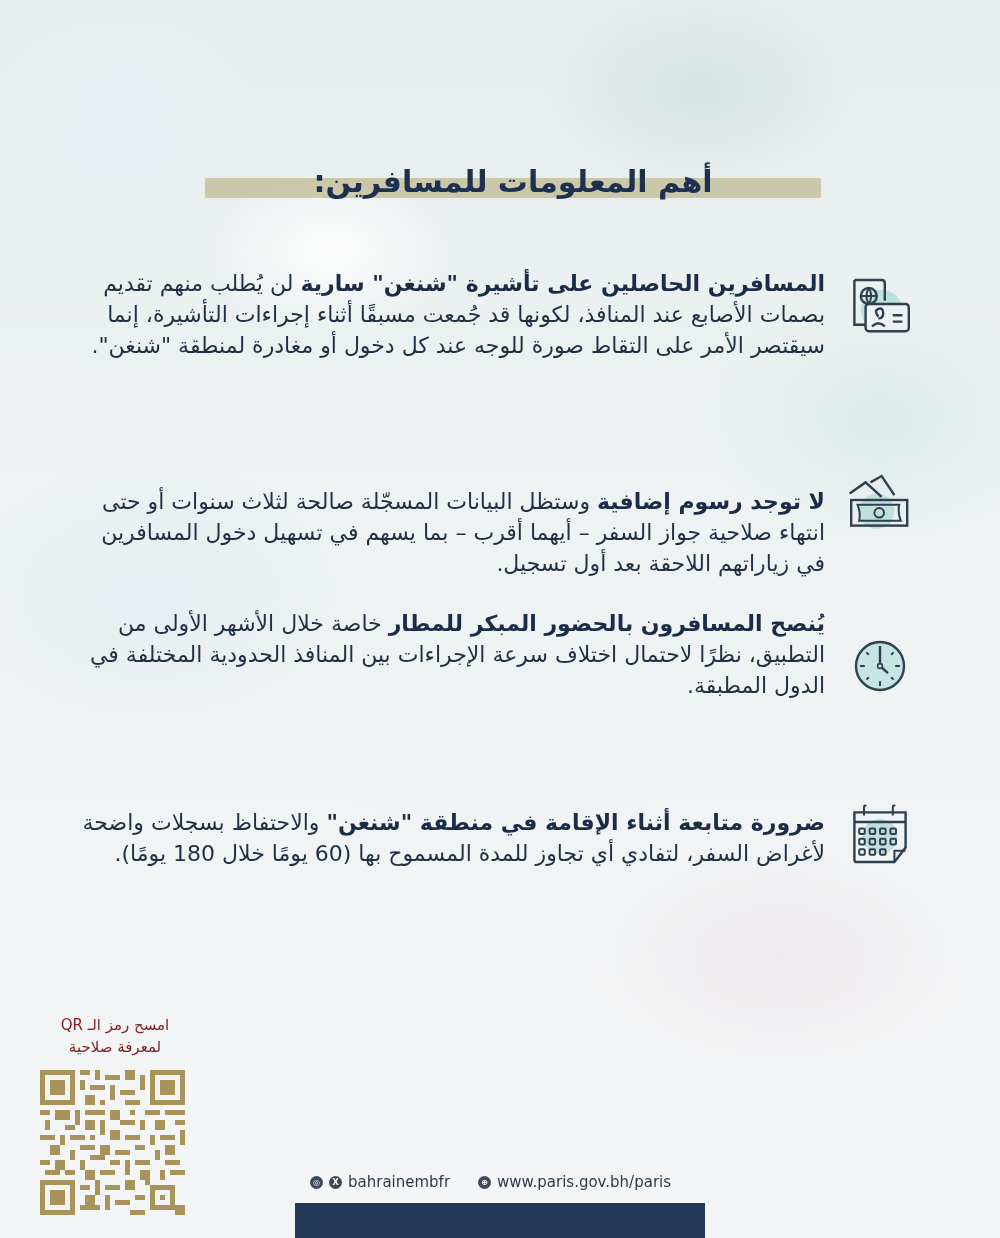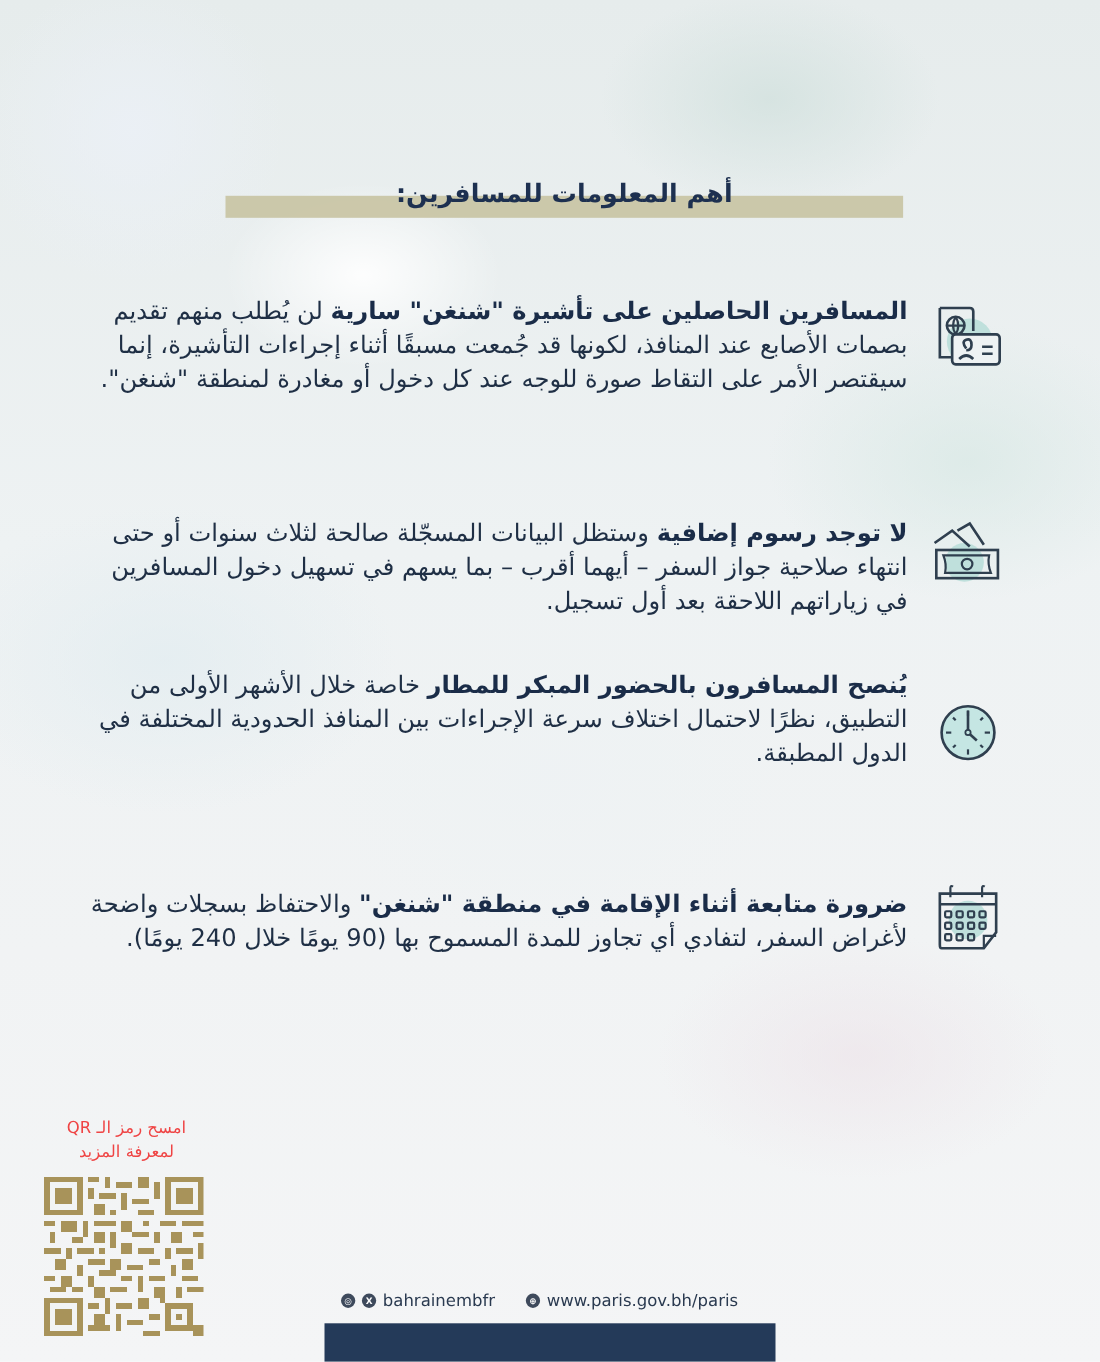--- a/index.html
+++ b/index.html
@@ -16,33 +16,33 @@
       radial-gradient(ellipse 300px 220px at 500px 700px, rgba(238,242,244,0.9), rgba(238,242,244,0) 70%),
       linear-gradient(180deg, #e6ecec 0%, #eef2f3 40%, #f1f3f4 70%, #f4f5f6 100%);
     color: #1e3350;
   }
   .title-band {
     position: absolute; left: 205px; top: 178px; width: 616px; height: 20px;
     background: #c8c3a2; opacity: 0.9;
   }
   .title {
     position: absolute; left: 205px; top: 164px; width: 616px; text-align: center;
-    font-size: 23px; font-weight: bold; color: #1d3050; direction: rtl;
+    font-size: 30px; font-weight: bold; color: #1d3050; direction: rtl;
     font-family: "DejaVu Sans", sans-serif;
   }
   .item {
     position: absolute; left: 80px; width: 745px; direction: rtl; text-align: right;
     font-size: 22px; line-height: 31px; color: #1f2f45;
     font-family: "DejaVu Sans", sans-serif;
   }
   .item b { font-weight: bold; color: #1a2c48; }
   .icon { position: absolute; left: 840px; width: 80px; height: 80px; }
   .qr-label {
     position: absolute; left: 30px; top: 1014px; width: 170px; direction: rtl; text-align: center;
-    font-size: 15px; line-height: 22px; color: #ef4444;
+    font-size: 15px; line-height: 22px; color: #7f1d1d;
   }
   .qr { position: absolute; left: 40px; top: 1070px; width: 145px; height: 145px; }
   .footer {
     position: absolute; left: 310px; top: 1173px; width: 400px; display: flex; align-items: center; gap: 6px;
     font-size: 15px; color: #2a3a50; font-family: "DejaVu Sans", sans-serif;
   }
   .footer .sm-icon {
     width: 13px; height: 13px; border-radius: 50%; background: #3e4a5c; display: inline-flex;
     align-items: center; justify-content: center; color: #fff; font-size: 8px; font-weight: bold;
   }
@@ -67,21 +67,21 @@
     <path d="M18 10 V66 H32" fill="none" stroke="#2f3f4f" stroke-width="3"></path>
     <circle cx="36" cy="30" r="10" fill="none" stroke="#2f3f4f" stroke-width="3"></circle>
     <path d="M26 30 H46 M36 20 Q30 30 36 40 M36 20 Q42 30 36 40" fill="none" stroke="#2f3f4f" stroke-width="2.5"></path>
     <rect x="32" y="40" width="54" height="34" rx="4" fill="#eef2f3" stroke="#2f3f4f" stroke-width="3"></rect>
     <path d="M48 56 Q42 48 48 46 Q54 44 54 52 Q54 58 48 58" fill="none" stroke="#2f3f4f" stroke-width="3"></path>
     <path d="M40 68 Q48 60 56 68" fill="none" stroke="#2f3f4f" stroke-width="3"></path>
     <path d="M66 54 H78 M66 62 H78" stroke="#2f3f4f" stroke-width="3"></path>
   </svg>
 </div>
 
-<div class="item" style="top:470px">
+<div class="item" style="top:486px">
   <b>لا توجد رسوم إضافية</b><span> وستظل البيانات المسجّلة صالحة لثلاث سنوات أو حتى انتهاء صلاحية جواز السفر – أيهما أقرب – بما يسهم في تسهيل دخول المسافرين في زياراتهم اللاحقة بعد أول تسجيل.</span>
 </div>
 <div class="icon" style="top:468px">
   <svg width="80" height="80" viewBox="0 0 100 100">
     <circle cx="46" cy="54" r="22" fill="#bfe0dc"></circle>
     <path d="M12 32 L32 18 L52 36" fill="none" stroke="#2f3f4f" stroke-width="3"></path>
     <path d="M38 18 L52 10 L68 34" fill="none" stroke="#2f3f4f" stroke-width="3"></path>
     <rect x="14" y="40" width="70" height="32" fill="none" stroke="#2f3f4f" stroke-width="3"></rect>
     <path d="M24 46 H74 Q72 56 76 66 H24 Q26 56 22 46 Z" fill="none" stroke="#2f3f4f" stroke-width="2.5"></path>
     <circle cx="49" cy="56" r="6" fill="none" stroke="#2f3f4f" stroke-width="2.5"></circle>
@@ -104,21 +104,21 @@
       <line x1="33" y1="62" x2="36" y2="59"></line>
         <line x1="67" y1="62" x2="64" y2="59"></line>
     </g>
     <line x1="50" y1="45" x2="50" y2="20" stroke="#2f3f4f" stroke-width="3"></line>
     <line x1="50" y1="45" x2="60" y2="54" stroke="#2f3f4f" stroke-width="3"></line>
     <circle cx="50" cy="45" r="3" fill="#c5e6e3" stroke="#2f3f4f" stroke-width="2"></circle>
   </svg>
 </div>
 
 <div class="item" style="top:807px">
-  <b>ضرورة متابعة أثناء الإقامة في منطقة "شنغن"</b><span> والاحتفاظ بسجلات واضحة لأغراض السفر، لتفادي أي تجاوز للمدة المسموح بها (90 يومًا خلال 240 يومًا).</span>
+  <b>ضرورة متابعة أثناء الإقامة في منطقة "شنغن"</b><span> والاحتفاظ بسجلات واضحة لأغراض السفر، لتفادي أي تجاوز للمدة المسموح بها (60 يومًا خلال 180 يومًا).</span>
 </div>
 <div class="icon" style="top:798px">
   <svg width="80" height="80" viewBox="0 0 100 100">
     <circle cx="50" cy="48" r="22" fill="#bfe0dc"></circle>
     <path d="M18 76 V18 H82 V62 L68 80 H20 Q18 80 18 76 Z" fill="none" stroke="#2f3f4f" stroke-width="3"></path>
     <line x1="18" y1="30" x2="82" y2="30" stroke="#2f3f4f" stroke-width="3"></line>
     <path d="M30 22 V12 Q30 8 33 10" fill="none" stroke="#2f3f4f" stroke-width="2.5"></path>
     <path d="M66 22 V12 Q66 8 69 10" fill="none" stroke="#2f3f4f" stroke-width="2.5"></path>
     <path d="M68 80 V66 H82" fill="none" stroke="#2f3f4f" stroke-width="2.5"></path>
     <g fill="none" stroke="#2f3f4f" stroke-width="2.5">
@@ -132,21 +132,21 @@
         <rect x="63" y="51" width="7" height="7" rx="1.5"></rect>
       <rect x="24" y="64" width="7" height="7" rx="1.5"></rect>
         <rect x="37" y="64" width="7" height="7" rx="1.5"></rect>
         <rect x="50" y="64" width="7" height="7" rx="1.5"></rect>
     </g>
   </svg>
 </div>
 
 <div class="qr-label">
   <div style="direction:rtl">امسح رمز الـ QR</div>
-  <div>لمعرفة المزيد</div>
+  <div>لمعرفة صلاحية</div>
 </div>
 <div class="qr">
   <svg width="145" height="145" viewBox="0 0 29 29" shape-rendering="crispEdges">
     <g fill="#a8935a">
 
       <path d="M0 0h7v7h-7z M22 0h7v7h-7z M0 22h7v7h-7z"></path>
     </g>
     <g fill="#f2f4f4">
       <path d="M1 1h5v5h-5z M23 1h5v5h-5z M1 23h5v5h-5z"></path>
     </g>

